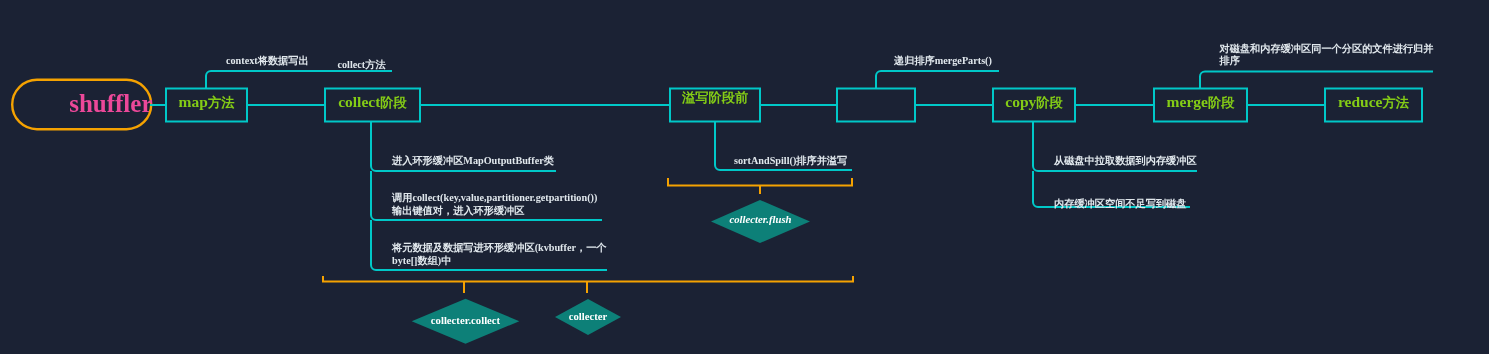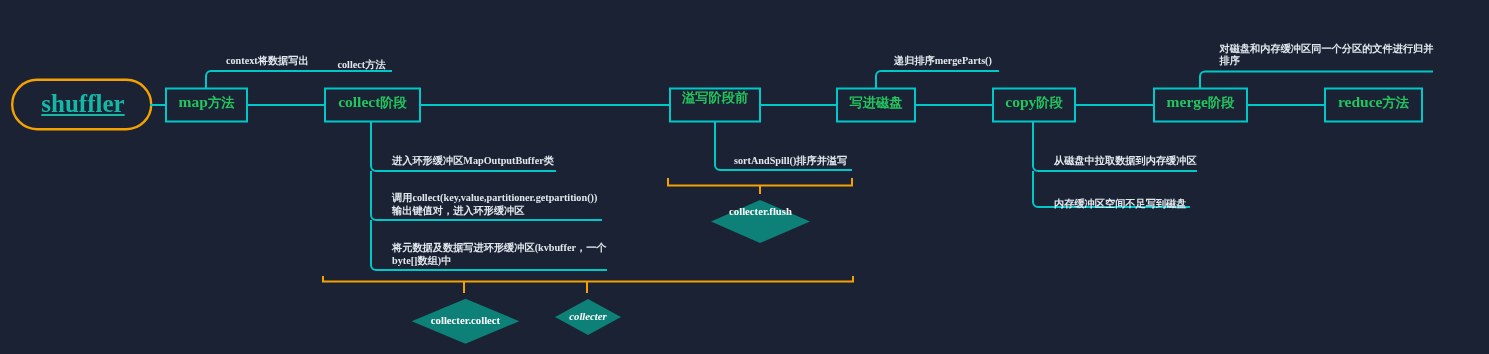--- a/index.html
+++ b/index.html
@@ -5,25 +5,25 @@
 <style>
   html,body{margin:0;padding:0;}
   body{
     width:1489px;height:354px;overflow:hidden;
     background:#1b2234;
     font-family:"Liberation Serif","DejaVu Serif",serif;
   }
   #stage{position:relative;width:1489px;height:354px;}
   svg#wires{position:absolute;left:0;top:0;width:1489px;height:354px;}
   .node{position:absolute;display:flex;align-items:center;justify-content:center;
-    box-sizing:border-box;color:#22c55e;
+    box-sizing:border-box;color:#84cc16;
     font-weight:bold;white-space:nowrap;font-size:15.5px;}
   .node > span{position:relative;top:-2.5px;}
-  .root{position:absolute;display:flex;align-items:center;justify-content:center;
-    box-sizing:border-box;color:#14b8a6;font-weight:bold;white-space:nowrap;font-size:25px;text-decoration:underline;}
+  .root{position:absolute;display:flex;align-items:center;justify-content:flex-end;
+    box-sizing:border-box;color:#ec4899;font-weight:bold;white-space:nowrap;font-size:25px;}
   .lbl{position:absolute;color:#e1e8ed;white-space:nowrap;font-weight:bold;font-size:10.2px;line-height:12px;}
   .dia{position:absolute;display:flex;align-items:center;justify-content:center;
     color:#ffffff;font-weight:bold;white-space:nowrap;font-size:10.7px;}
   .node .cjk{font-size:0.855em;}
 </style>
 </head>
 <body>
 
 <div id="stage">
 
@@ -85,23 +85,20 @@
 
 <div class="node" style="left:166px;top:88.5px;width:81px;height:33px;">
   <span>map<span class="cjk">方法</span></span>
     </div>
 <div class="node" style="left:325px;top:88.5px;width:95px;height:33px;">
   <span>collect<span class="cjk">阶段</span></span>
     </div>
 <div class="node" style="left:670px;top:88.5px;width:90px;height:22px;">
   <span><span class="cjk">溢写阶段前</span></span>
     </div>
-<div class="node" style="left:837px;top:88.5px;width:78px;height:33px;">
-  <span><span class="cjk">写进磁盘</span></span>
-    </div>
 <div class="node" style="left:993px;top:88.5px;width:82px;height:33px;">
   <span>copy<span class="cjk">阶段</span></span>
     </div>
 <div class="node" style="left:1154px;top:88.5px;width:93px;height:33px;">
   <span>merge<span class="cjk">阶段</span></span>
     </div>
 <div class="node" style="left:1325px;top:88.5px;width:97px;height:33px;">
   <span>reduce<span class="cjk">方法</span></span>
     </div>
 
@@ -114,17 +111,17 @@
 <div class="lbl" style="left:392px;top:154.5px;"><span class="cjk">进入环形缓冲区</span>MapOutputBuffer<span class="cjk">类</span></div>
 <div class="lbl" style="left:392px;top:192.3px;"><span class="cjk">调用</span>collect(key,value,partitioner.getpartition())</div>
 <div class="lbl" style="left:392px;top:204.5px;"><span class="cjk">输出键值对，进入环形缓冲区</span></div>
 <div class="lbl" style="left:392px;top:242.3px;"><span class="cjk">将元数据及数据写进环形缓冲区</span>(kvbuffer<span class="cjk">，一个</span></div>
 <div class="lbl" style="left:392px;top:254.5px;">byte[]<span class="cjk">数组</span>)<span class="cjk">中</span></div>
 
 <div class="lbl" style="left:734px;top:154.5px;">sortAndSpill()<span class="cjk">排序并溢写</span></div>
 <div class="lbl" style="left:1054px;top:154.5px;"><span class="cjk">从磁盘中拉取数据到内存缓冲区</span></div>
 <div class="lbl" style="left:1054px;top:198px;"><span class="cjk">内存缓冲区空间不足写到磁盘</span></div>
 
-<div class="dia" style="left:711px;top:200px;width:99px;height:22px;">collecter.flush</div>
+<div class="dia" style="left:711px;top:208px;width:99px;height:22px;font-style:italic;">collecter.flush</div>
 <div class="dia" style="left:412px;top:308.5px;width:107px;height:22px;">collecter.collect</div>
-<div class="dia" style="left:555px;top:304.5px;width:66px;height:22px;font-style:italic;">collecter</div>
+<div class="dia" style="left:555px;top:304.5px;width:66px;height:22px;">collecter</div>
 
 </div>
 
 </body></html>

